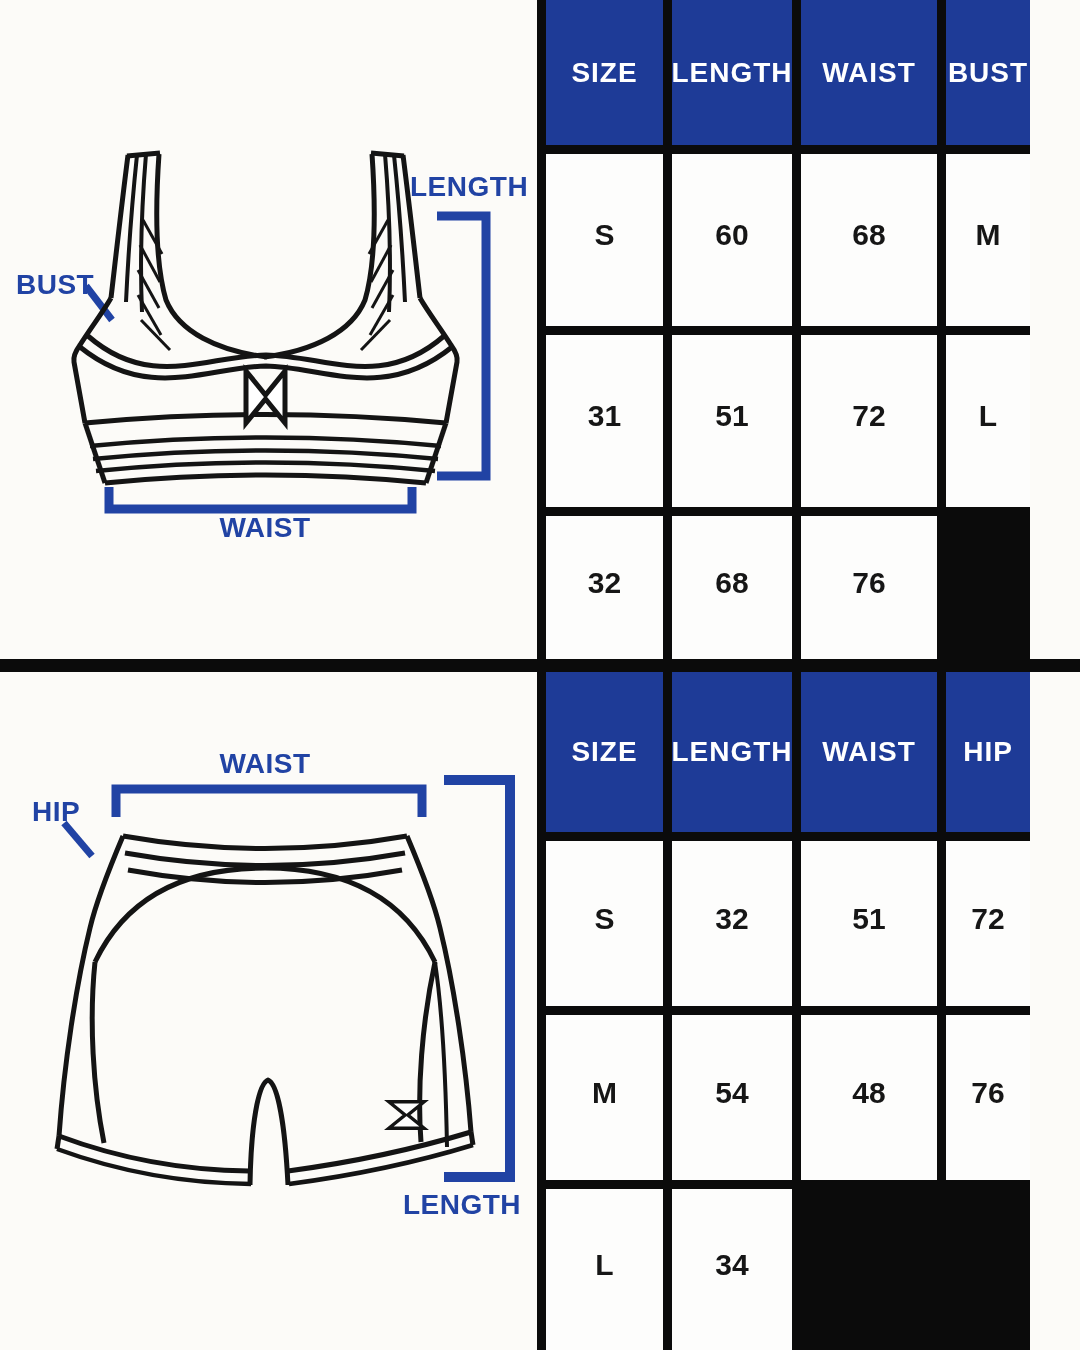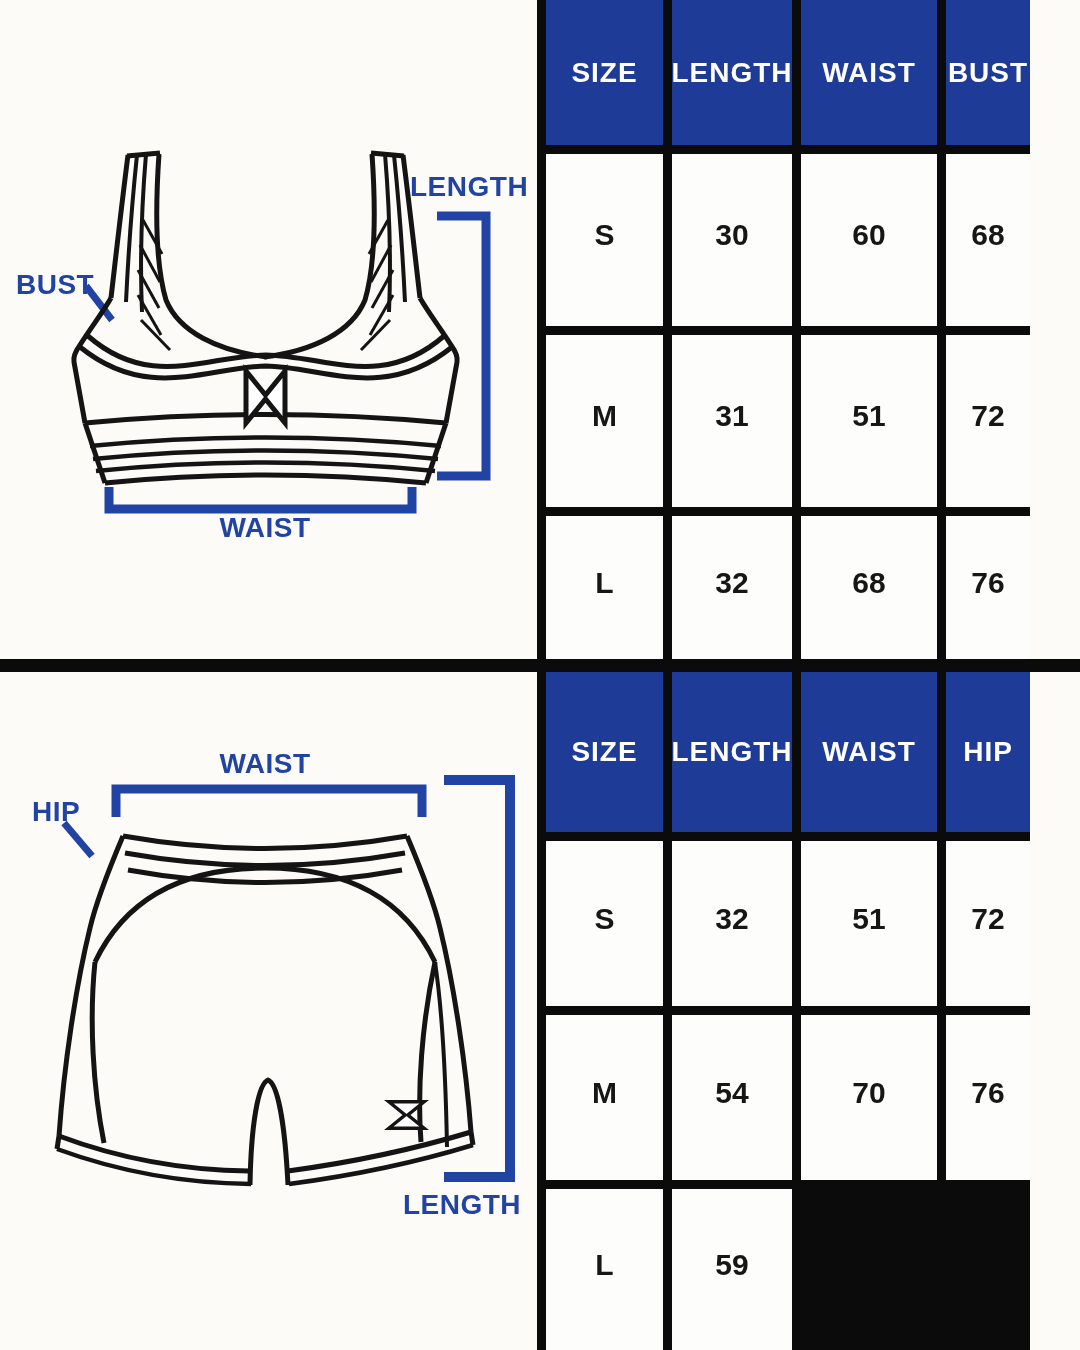--- a/index.html
+++ b/index.html
@@ -156,21 +156,20 @@
     </svg>
   </section>
 
   <div class="size-table table-bra">
     <div class="hcell">SIZE</div>
     <div class="hcell">LENGTH</div>
     <div class="hcell">WAIST</div>
     <div class="hcell">BUST</div>
 
     <div class="cell">S</div>
-    <div class="cell">30</div>
     <div class="cell">60</div>
     <div class="cell">68</div>
 
     <div class="cell">M</div>
     <div class="cell">31</div>
     <div class="cell">51</div>
     <div class="cell">72</div>
 
     <div class="cell">L</div>
     <div class="cell">32</div>
@@ -184,20 +183,20 @@
     <div class="hcell">WAIST</div>
     <div class="hcell">HIP</div>
 
     <div class="cell">S</div>
     <div class="cell">32</div>
     <div class="cell">51</div>
     <div class="cell">72</div>
 
     <div class="cell">M</div>
     <div class="cell">54</div>
-    <div class="cell">70</div>
+    <div class="cell">48</div>
     <div class="cell">76</div>
 
     <div class="cell">L</div>
-    <div class="cell">59</div>
+    <div class="cell">34</div>
   </div>
 
 </div>
 
 </body></html>

